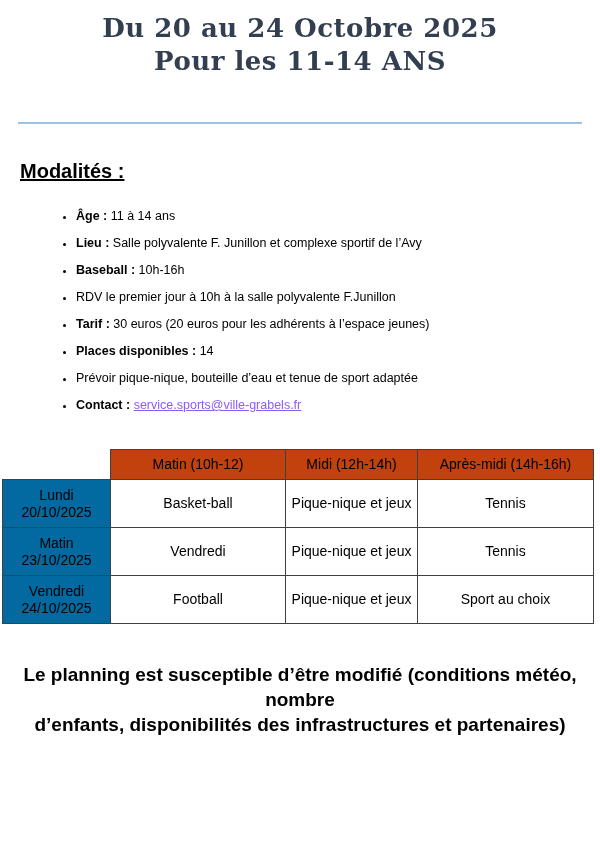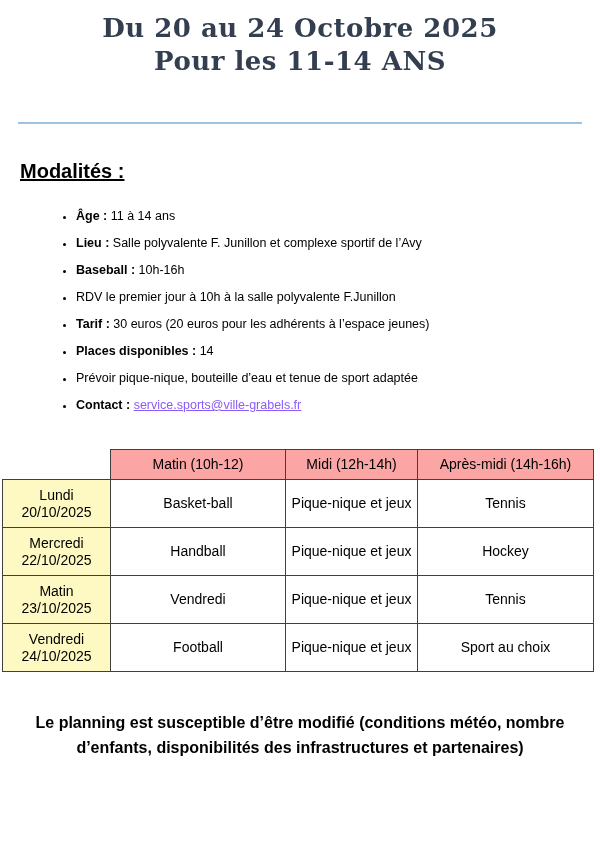--- a/index.html
+++ b/index.html
@@ -33,27 +33,27 @@
   .email-link { color:#8b5cf6; text-decoration:underline; cursor:pointer; }
   table.schedule {
     border-collapse:collapse; table-layout:fixed;
     margin:36px 0 0 2px;
   }
   table.schedule th, table.schedule td {
     border:1px solid #404040; text-align:center; vertical-align:middle;
     font-weight:normal; font-size:14px; line-height:17px; padding:2px;
     overflow:hidden;
   }
-  table.schedule thead th { background:#fca5a5; height:25px; }
+  table.schedule thead th { background:#c2410c; height:25px; }
   table.schedule td.corner { border:none; background:#ffffff; }
-  table.schedule th.day-cell { background:#fef9c3; }
+  table.schedule th.day-cell { background:#0369a1; }
   table.schedule tbody tr { height:48px; }
   .footer {
     margin-top:38px; text-align:center;
-    font-weight:bold; font-size:16px; line-height:25px;
+    font-weight:bold; font-size:19px; line-height:25px;
   }
 </style>
 </head>
 <body>
 
 <div class="title">
   <div>Du 20 au 24 Octobre 2025</div>
   <div>Pour les 11-14 ANS</div>
 </div>
 
@@ -92,29 +92,20 @@
       <th class="day-cell">
         <div>Lundi</div>
         <div>20/10/2025</div>
       </th>
       <td>Basket-ball</td>
       <td>Pique-nique et jeux</td>
       <td>Tennis</td>
     </tr>
     <tr>
       <th class="day-cell">
-        <div>Mercredi</div>
-        <div>22/10/2025</div>
-      </th>
-      <td>Handball</td>
-      <td>Pique-nique et jeux</td>
-      <td>Hockey</td>
-    </tr>
-    <tr>
-      <th class="day-cell">
         <div>Matin</div>
         <div>23/10/2025</div>
       </th>
       <td>Vendredi</td>
       <td>Pique-nique et jeux</td>
       <td>Tennis</td>
     </tr>
     <tr>
       <th class="day-cell">
         <div>Vendredi</div>

